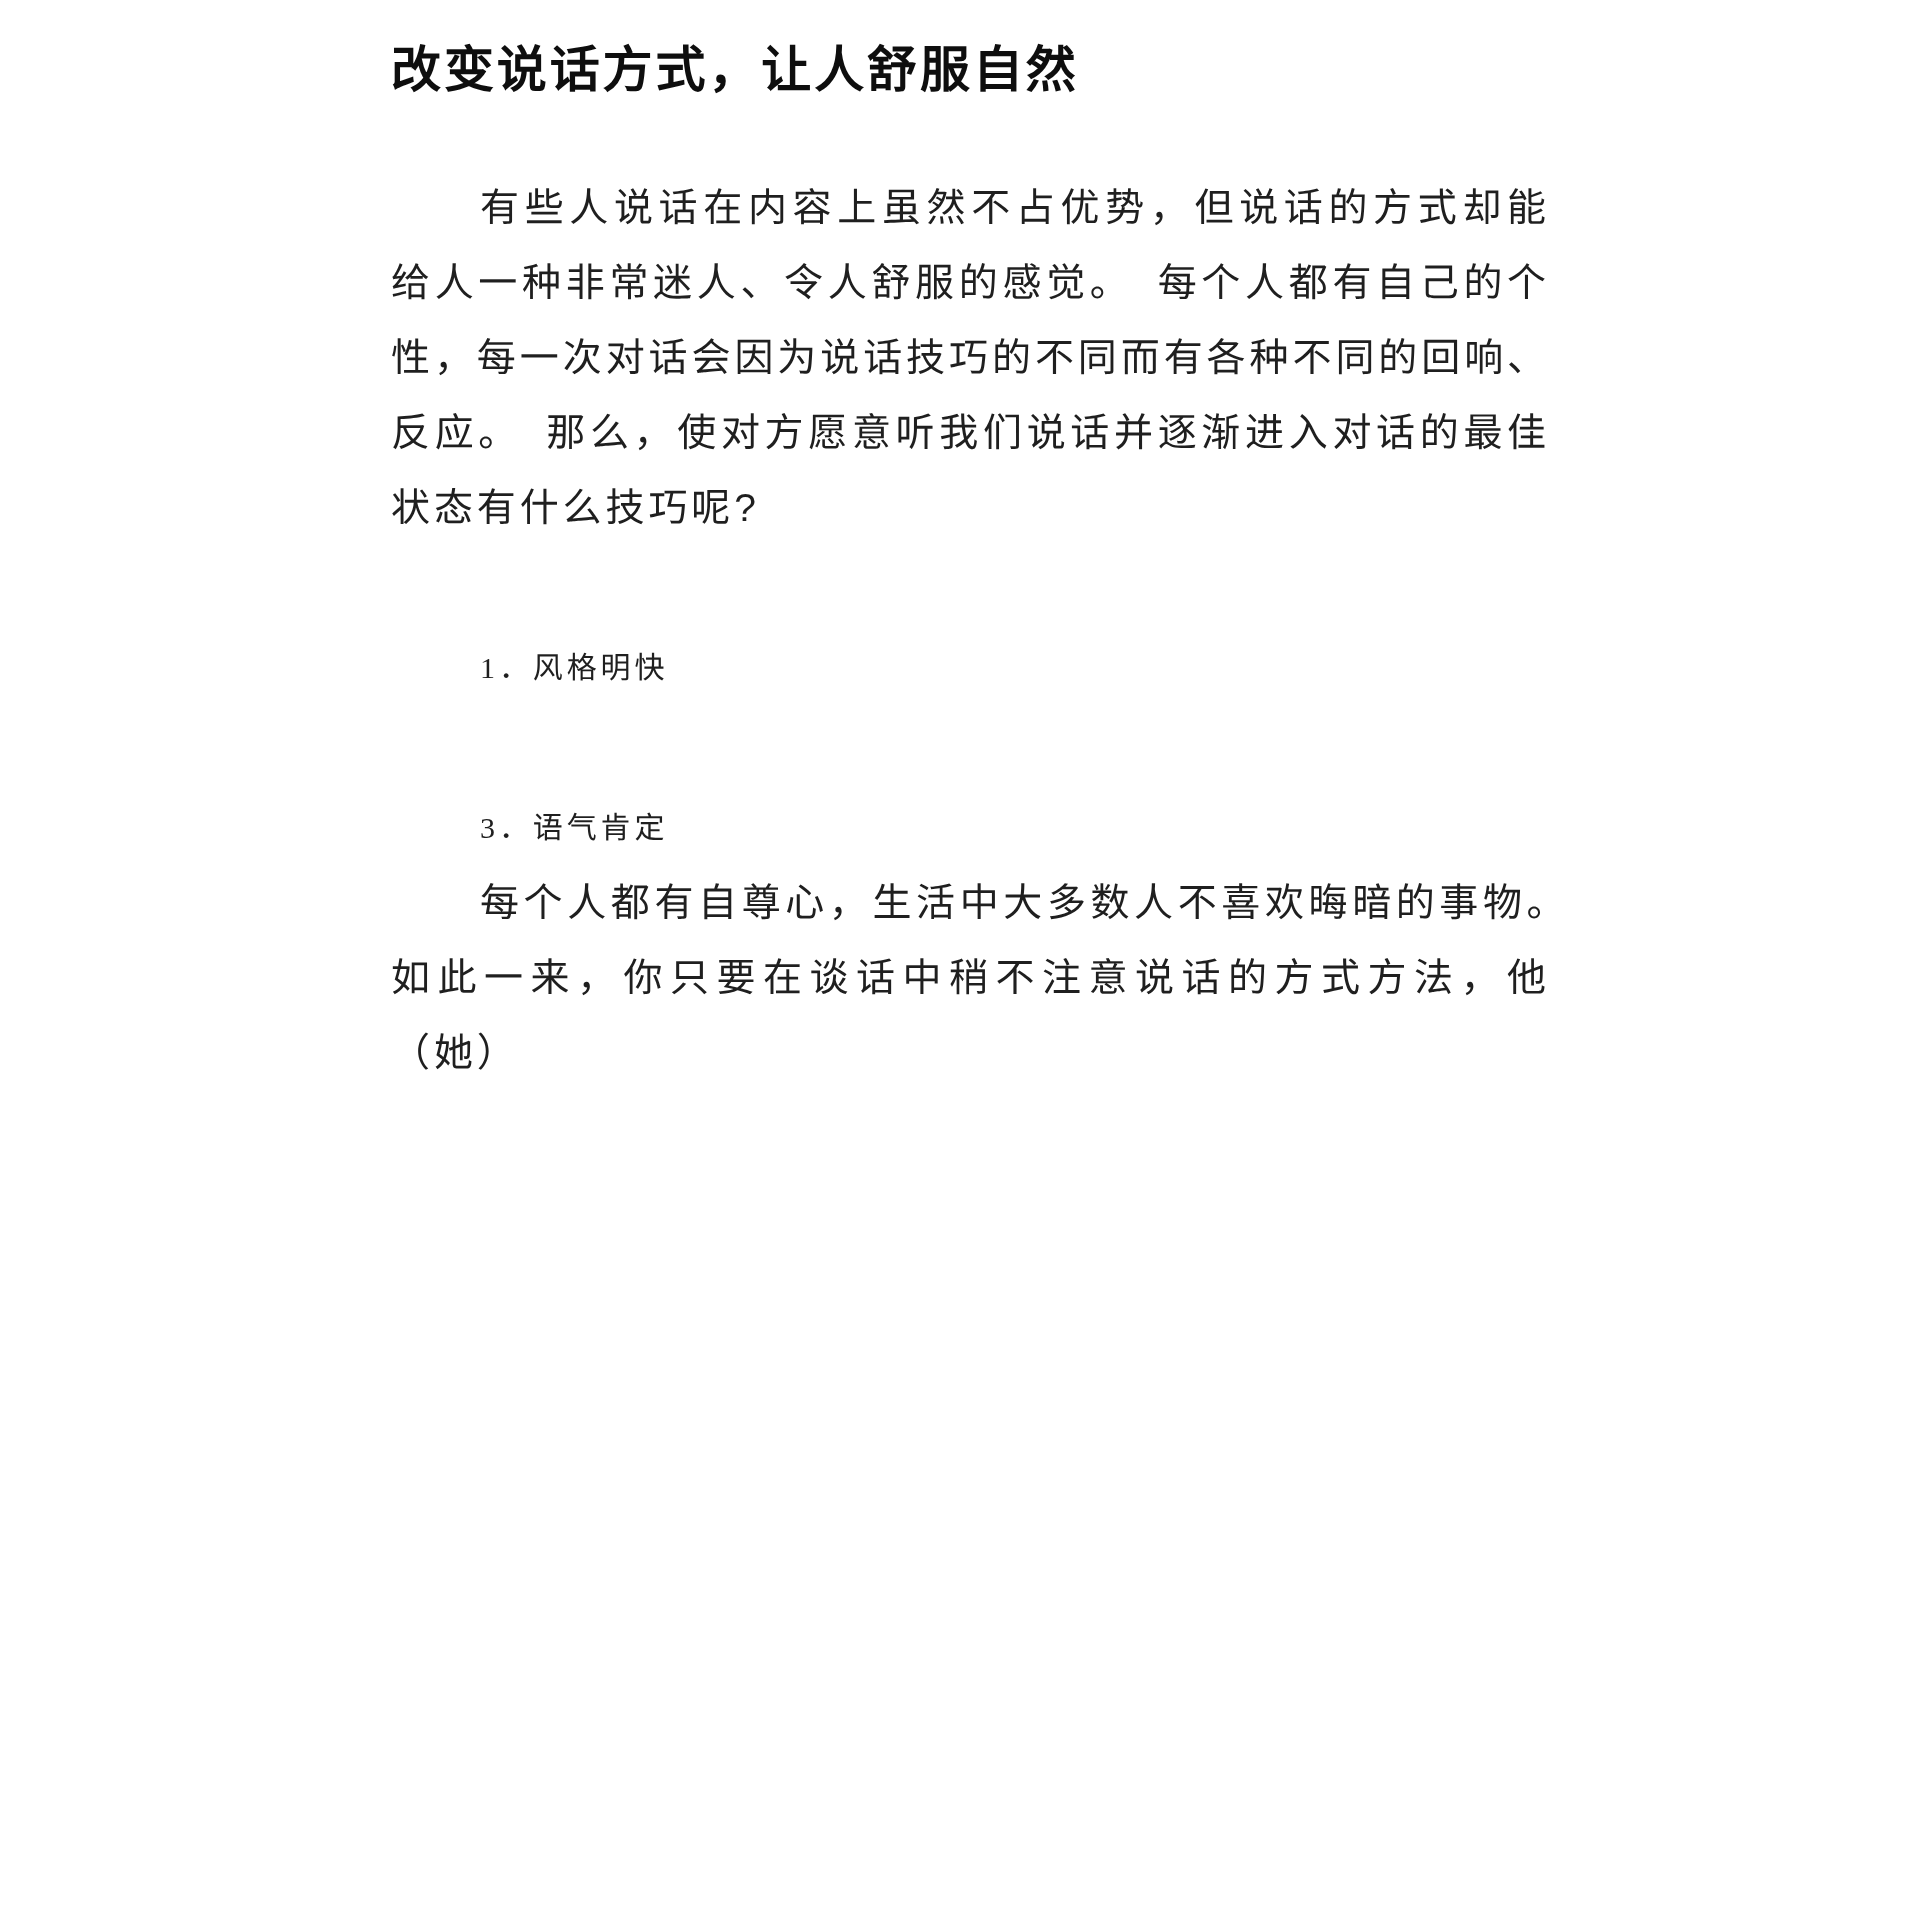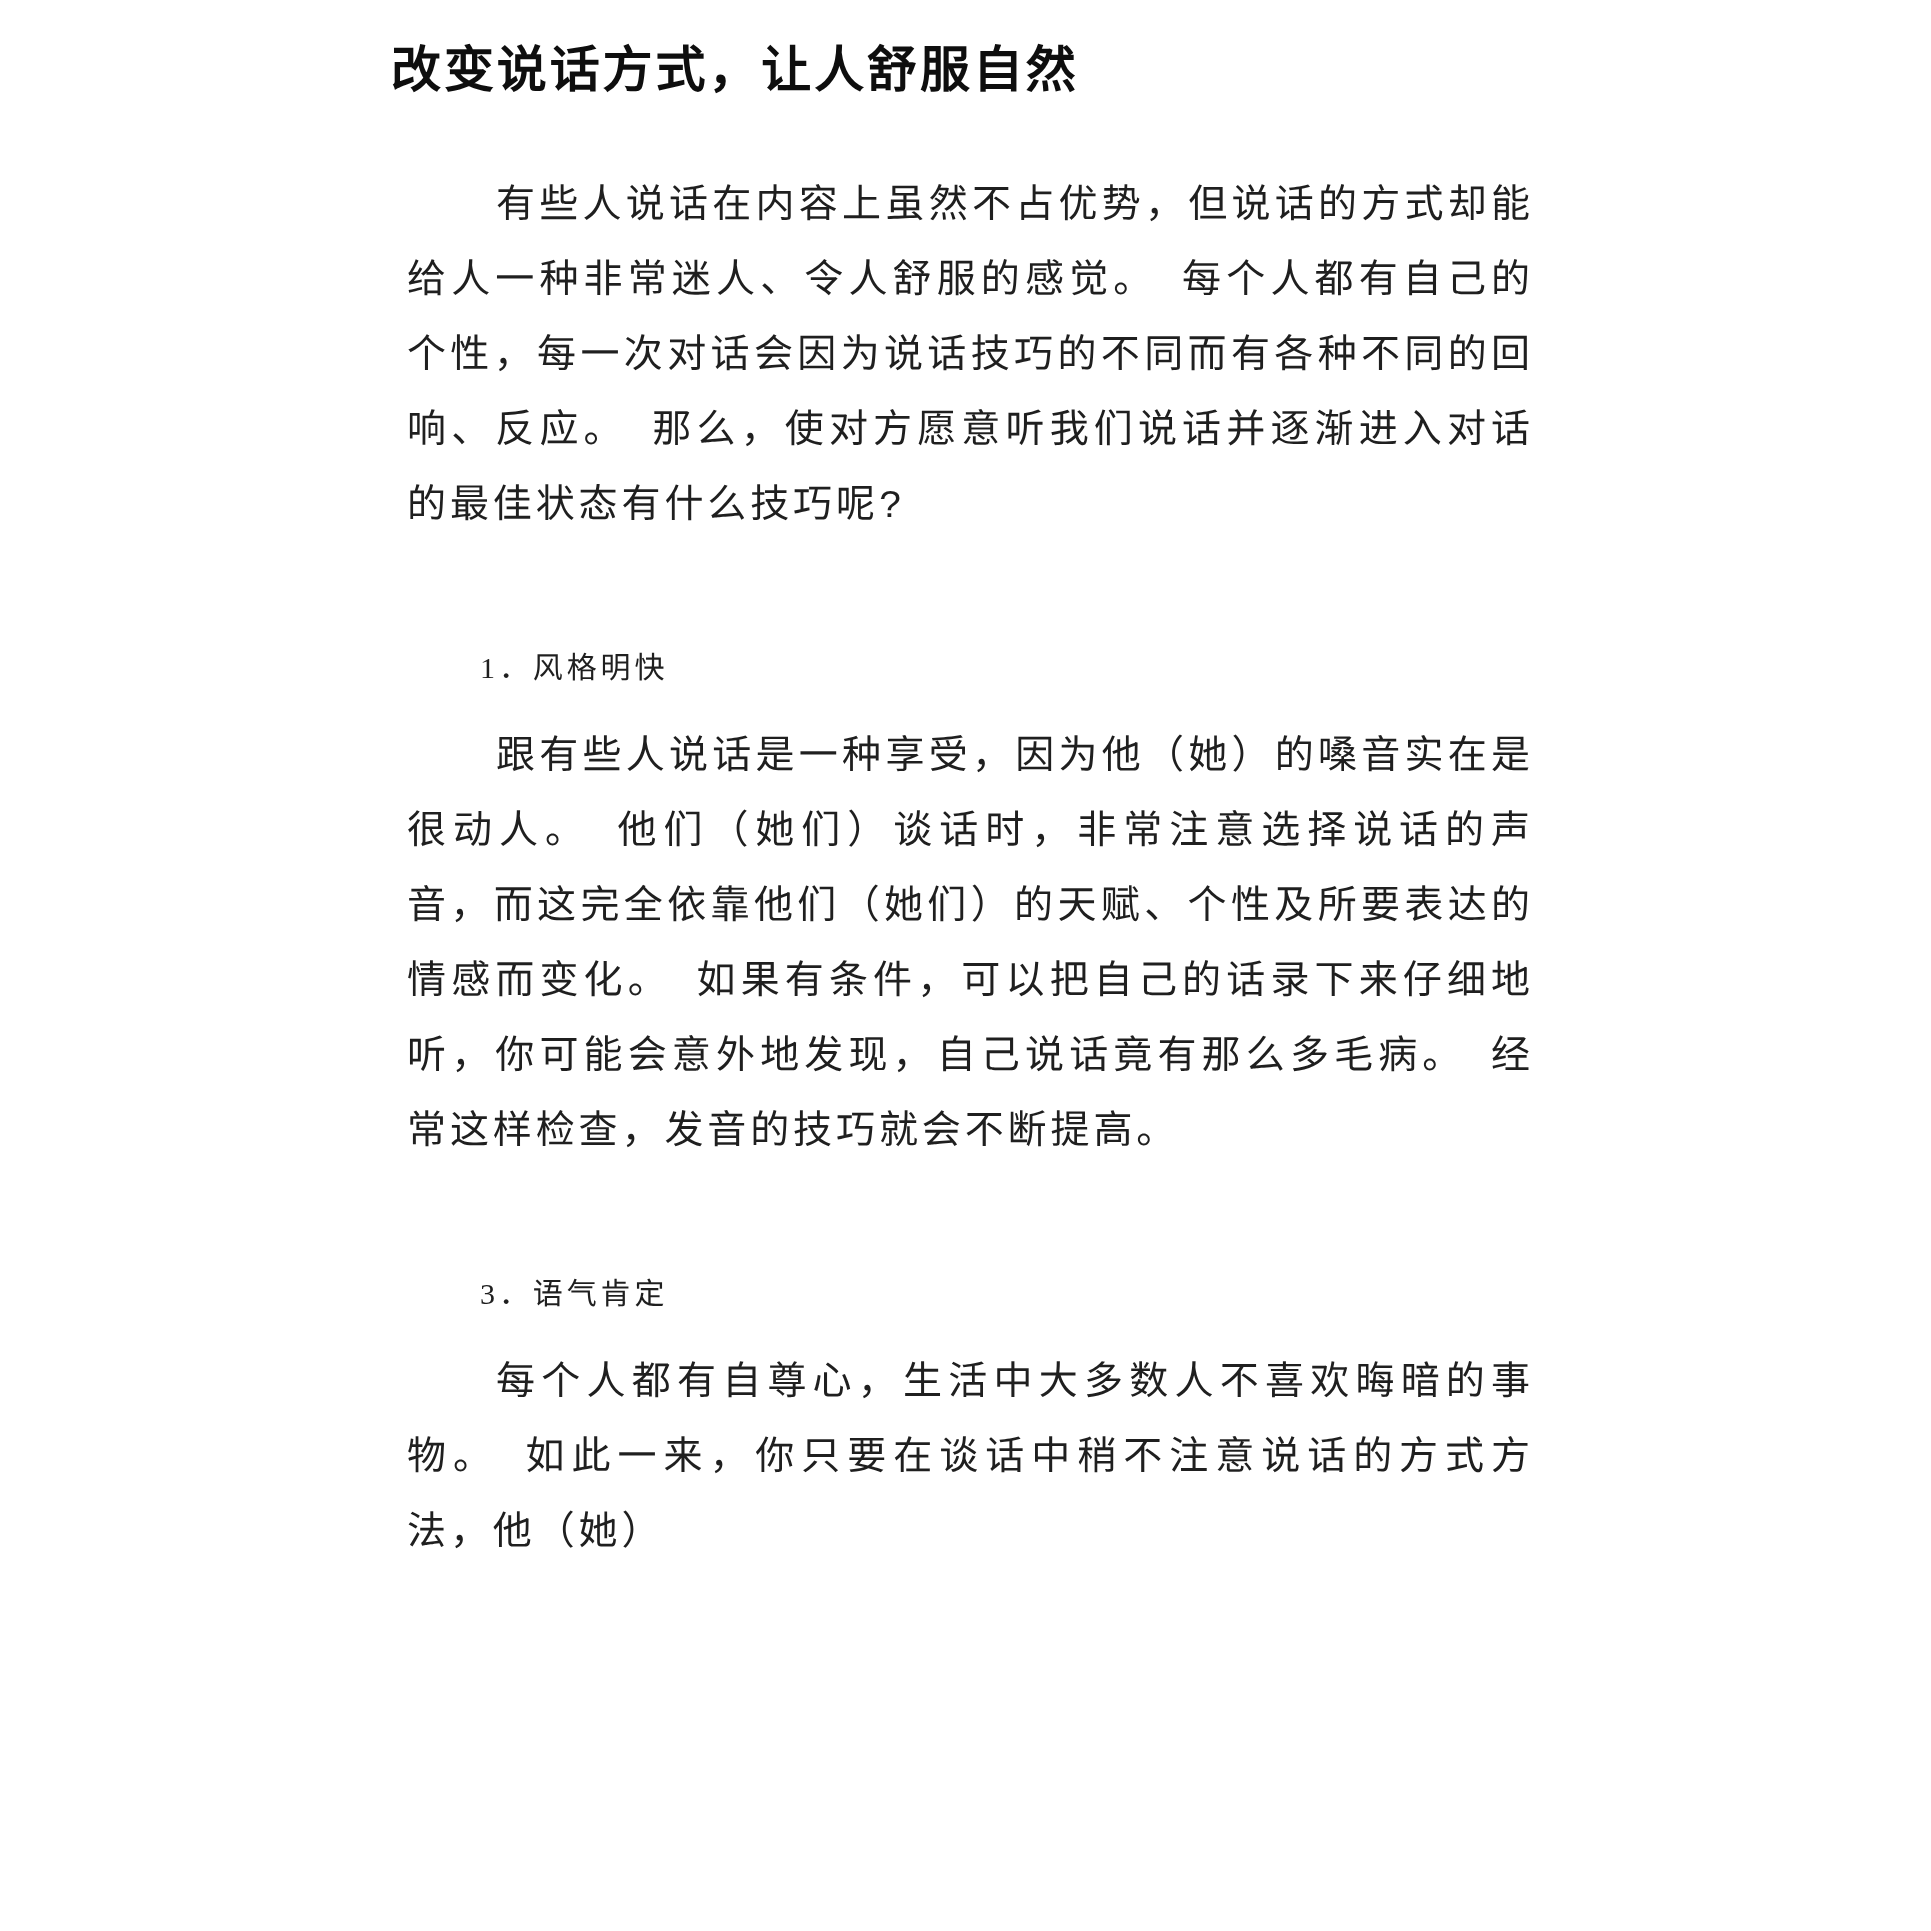--- a/index.html
+++ b/index.html
@@ -31,28 +31,28 @@
     font-family: "Liberation Sans", "DejaVu Sans", sans-serif;
     font-weight: 600;
     font-size: 50px;
     line-height: 58px;
     letter-spacing: 2.9px;
     color: #0e0e0e;
     margin: 0 0 71px 0;
     white-space: nowrap;
   }
   .paragraph {
-    font-family: Liberation Mono, monospace;
+    font-family: Liberation Sans, sans-serif;
     font-size: 39px;
     line-height: 75px;
     letter-spacing: 3.9px;
     text-align: justify;
     text-justify: inter-ideograph;
     text-indent: 89px;
-    margin: 16px;
+    margin: 0;
     color: #1f1f1f;
   }
   .heading {
     font-family: "Liberation Serif", "DejaVu Serif", serif;
     font-size: 30px;
     line-height: 75px;
     letter-spacing: 3.9px;
     text-indent: 89px;
     margin: 85px 0 0 0;
     color: #1f1f1f;
@@ -61,19 +61,18 @@
 </style>
 </head>
 <body>
 
 <div class="page">
   <div class="content">
     <h1 class="doc-title">改变说话方式，让人舒服自然</h1>
     <div>
         <p class="paragraph">有些人说话在内容上虽然不占优势，但说话的方式却能给人一种非常迷人、令人舒服的感觉。　每个人都有自己的个性，每一次对话会因为说话技巧的不同而有各种不同的回响、反应。　那么，使对方愿意听我们说话并逐渐进入对话的最佳状态有什么技巧呢?</p>
         <p class="heading">1．风格明快</p>
-        <p class="paragraph">跟有些人说话是一种享受，因为他（她）的嗓音实在是很动人。　他们（她们）谈话时，非常注意选择说话的声音，而这完全依靠他们（她们）的天赋、个性及所要表达的情感而变化。　如果有条件，可以把自己的话录下来仔细地听，你可能会意外地发现，自己说话竟有那么多毛病。　经常这样检查，发音的技巧就会不断提高。</p>
         <p class="heading">3．语气肯定</p>
         <p class="paragraph">每个人都有自尊心，生活中大多数人不喜欢晦暗的事物。　如此一来，你只要在谈话中稍不注意说话的方式方法，他（她）</p>
       </div>
   </div>
 </div>
 
 
 </body></html>

